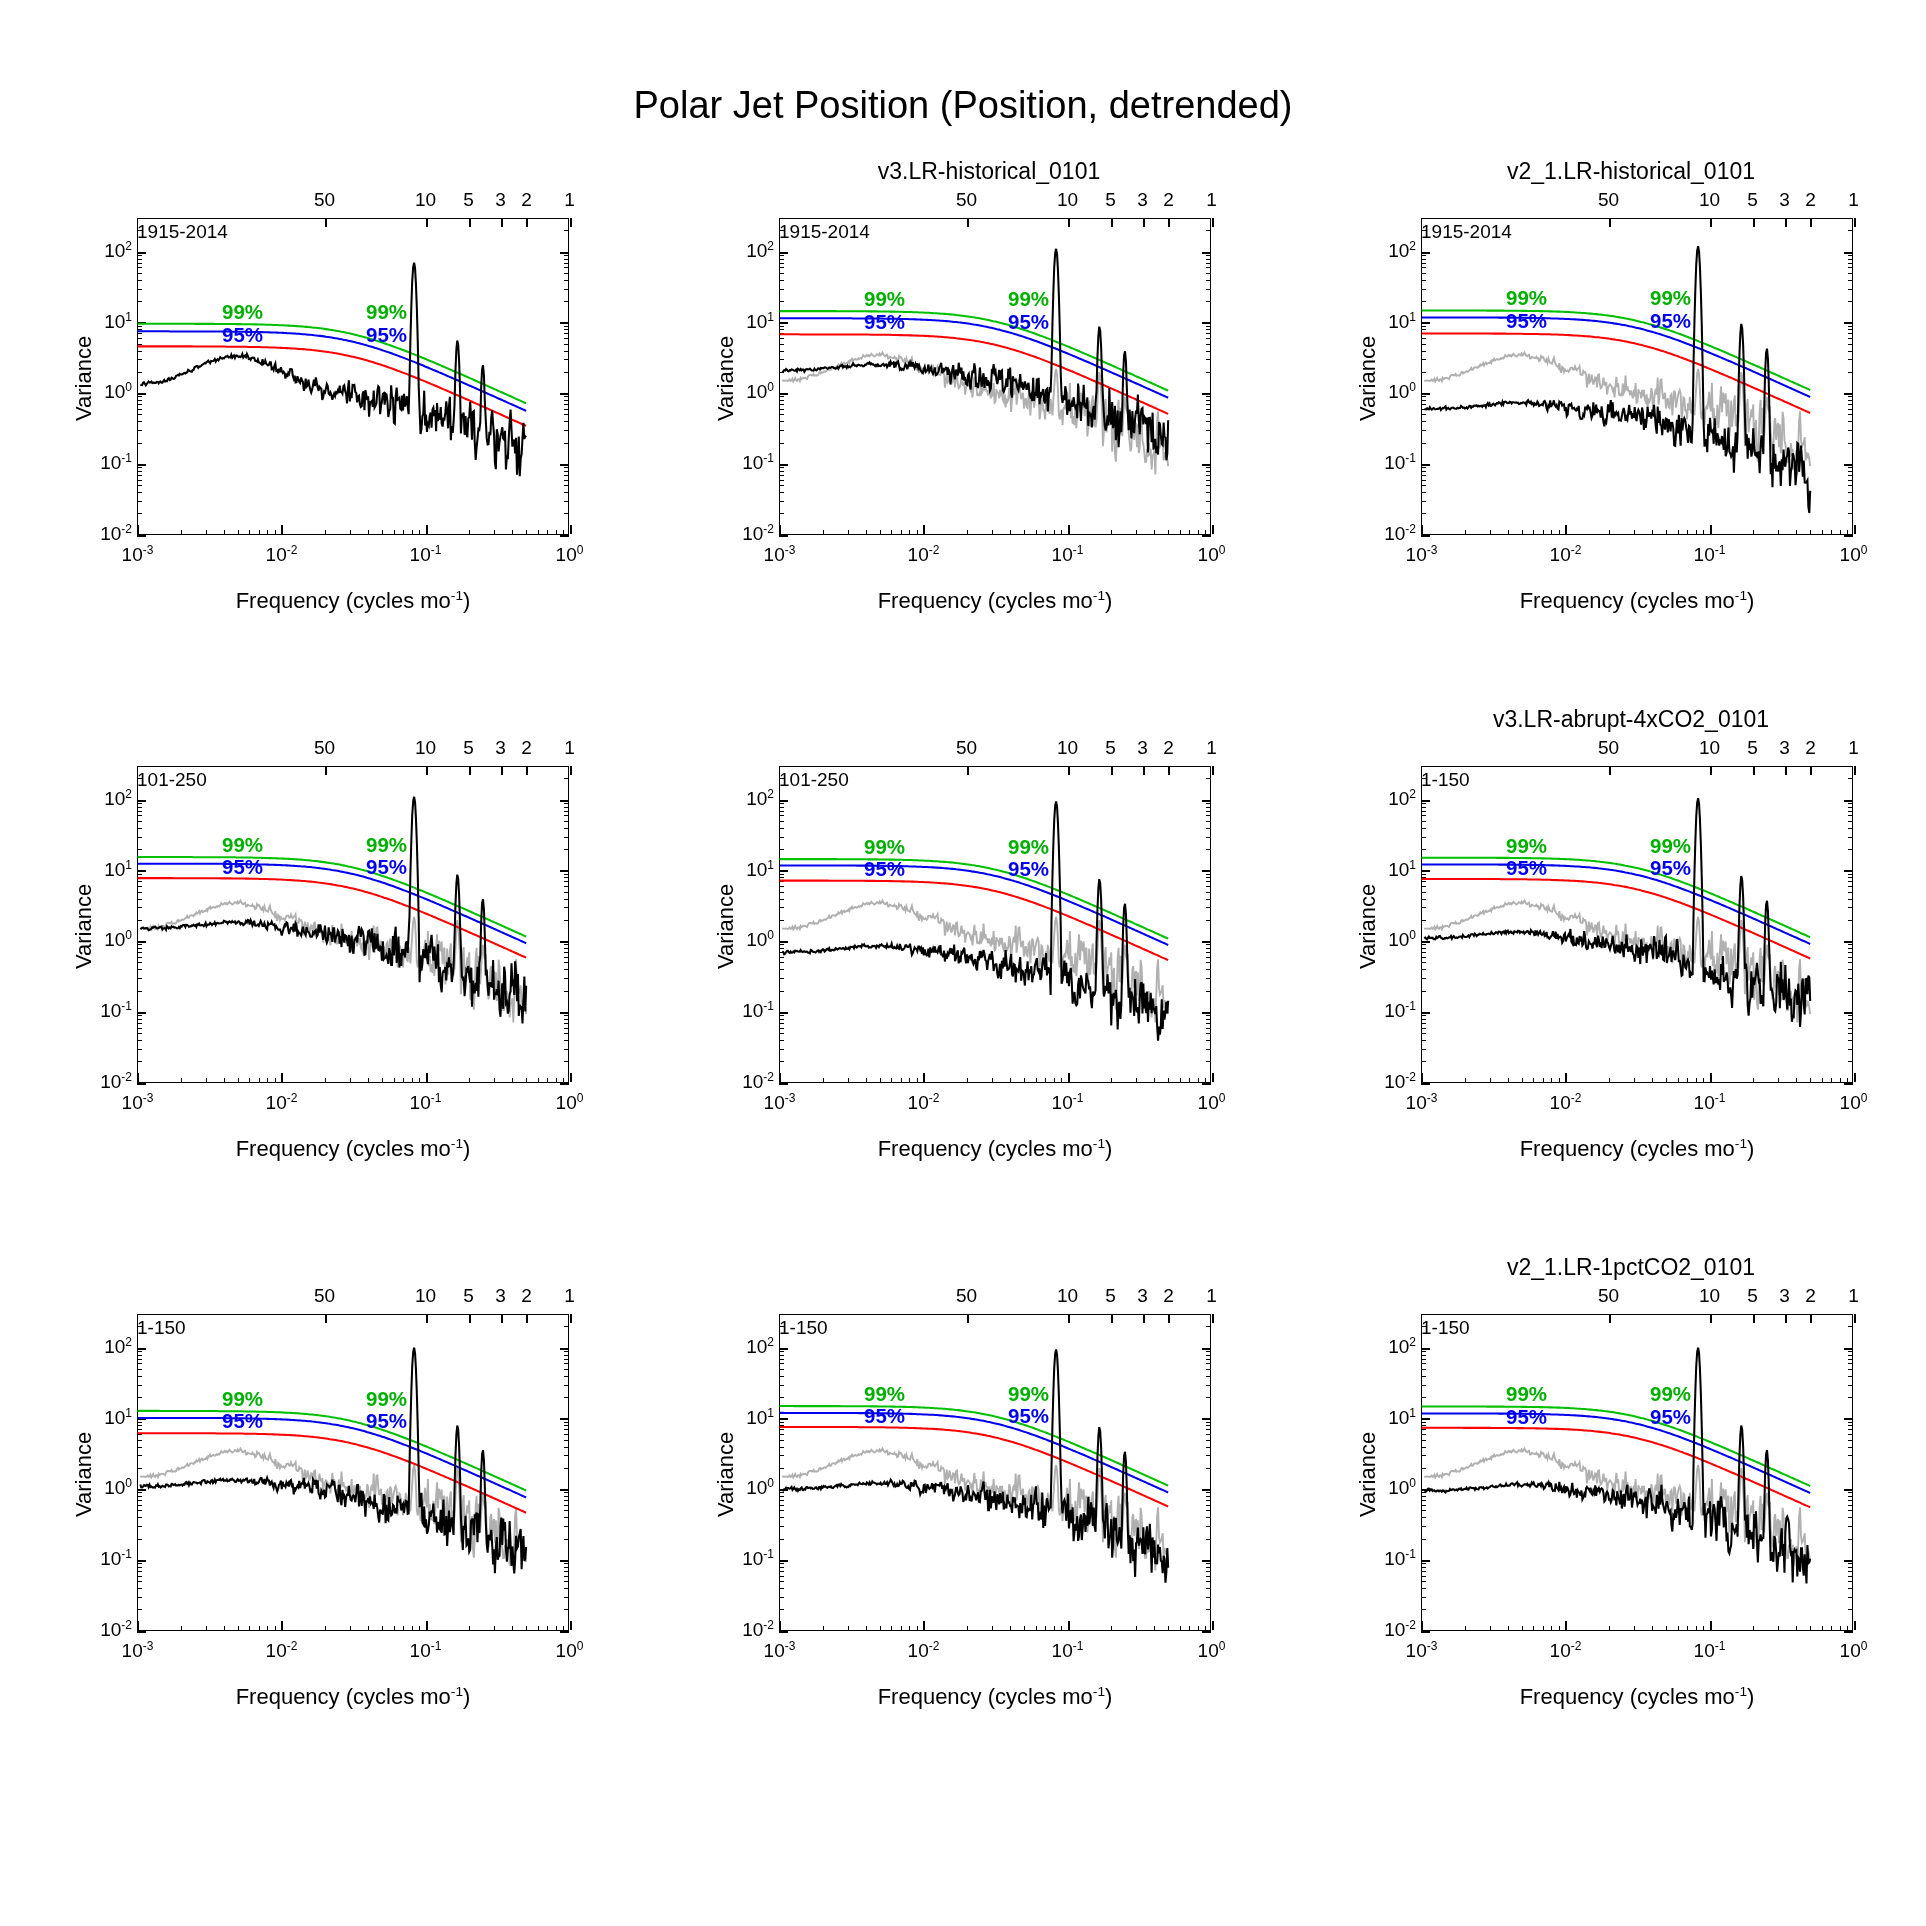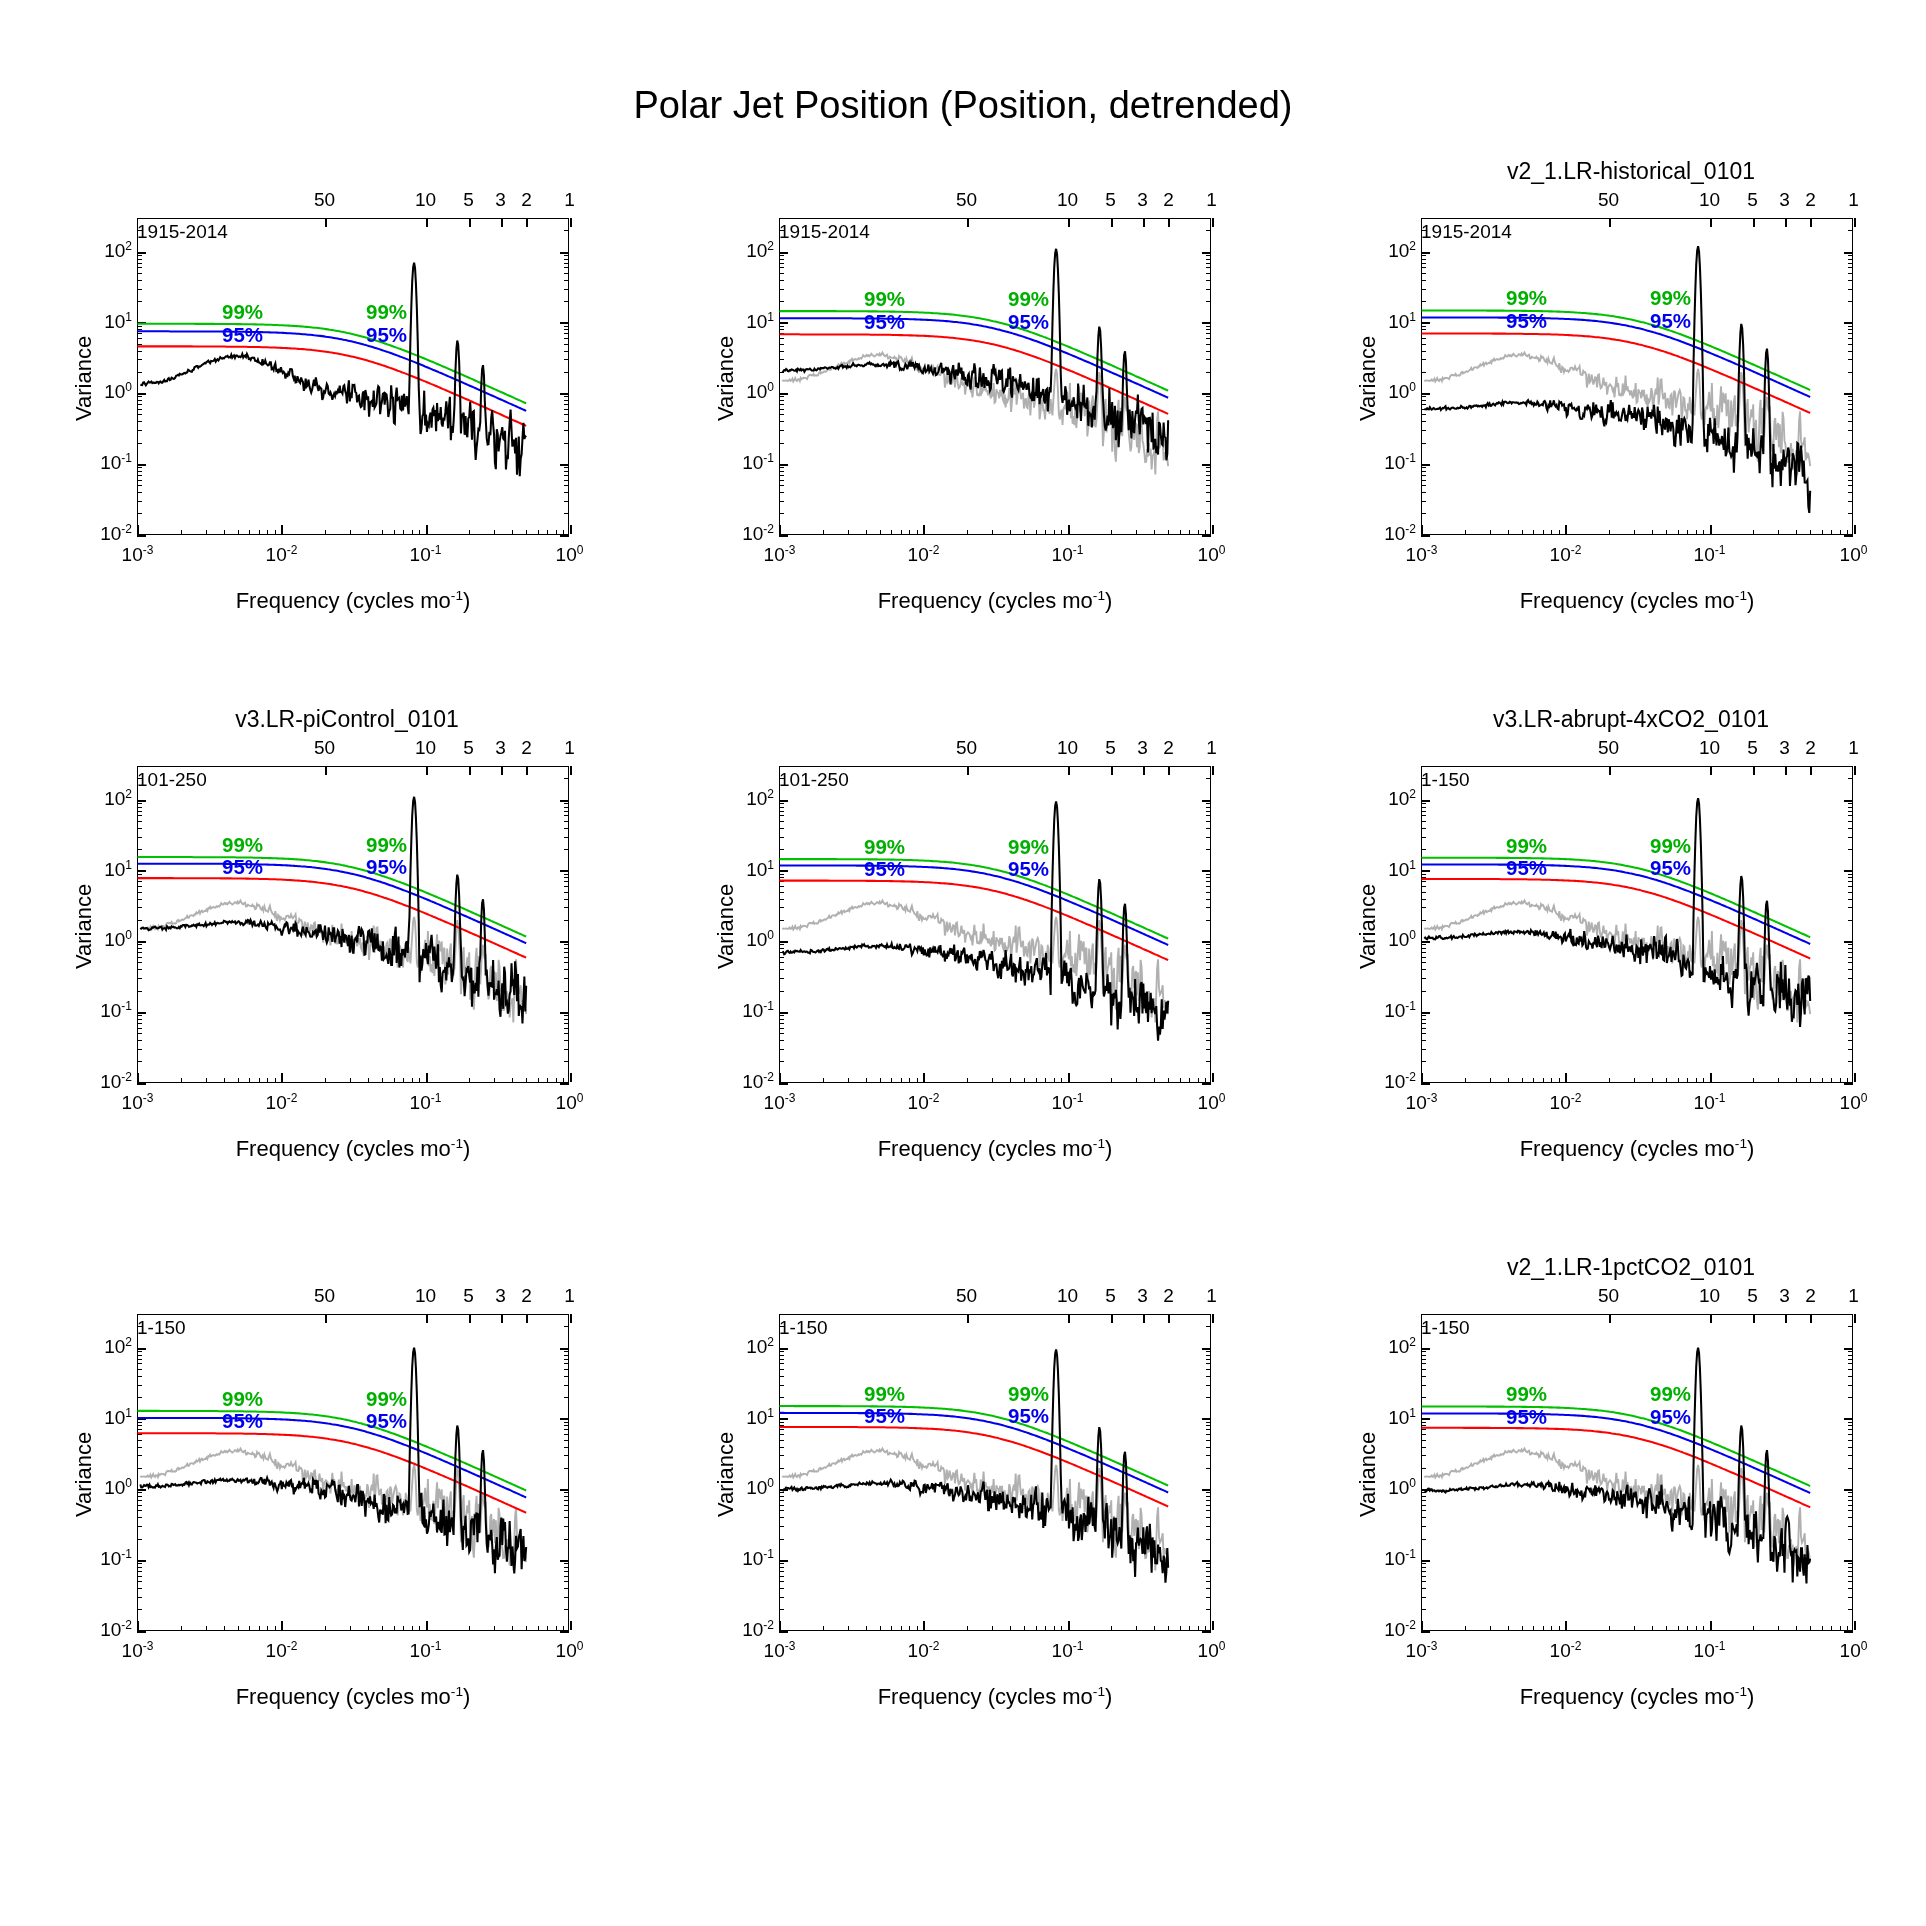--- a/index.html
+++ b/index.html
@@ -192,20 +192,21 @@
               <path d="M3.6,194.9 L4.6,195.2 L5.7,195.3 L6.8,192.3 L7.9,191.9 L8.9,193.6 L10.0,195.5 L11.1,193.9 L12.2,192.4 L13.2,191.1 L14.3,192.1 L15.4,192.1 L16.4,191.1 L17.5,192.9 L18.6,192.1 L19.7,192.9 L20.7,192.4 L21.8,192.6 L22.9,191.4 L24.0,191.5 L25.0,193.1 L26.1,191.5 L27.2,191.0 L28.3,192.4 L29.3,192.5 L30.4,190.6 L31.5,189.2 L32.5,191.1 L33.6,190.7 L34.7,190.7 L35.8,187.8 L36.8,187.0 L37.9,189.5 L39.0,189.0 L40.1,186.4 L41.1,186.9 L42.2,188.0 L43.3,187.9 L44.3,186.6 L45.4,184.4 L46.5,183.8 L47.6,183.1 L48.6,183.9 L49.7,182.0 L50.8,182.8 L51.9,182.7 L52.9,182.6 L54.0,181.6 L55.1,181.0 L56.2,181.7 L57.2,180.7 L58.3,180.3 L59.4,177.4 L60.4,178.1 L61.5,178.9 L62.6,179.3 L63.7,179.6 L64.7,177.5 L65.8,177.3 L66.9,174.2 L68.0,173.8 L69.0,172.9 L70.1,172.9 L71.2,175.0 L72.3,173.4 L73.3,173.7 L74.4,172.9 L75.5,171.7 L76.5,171.1 L77.6,170.6 L78.7,169.3 L79.8,169.8 L80.8,168.2 L81.9,167.7 L83.0,166.6 L84.1,168.5 L85.1,169.7 L86.2,167.0 L87.3,167.4 L88.4,167.2 L89.4,166.4 L90.5,164.7 L91.6,167.8 L92.6,166.1 L93.7,165.1 L94.8,166.4 L95.9,164.7 L96.9,162.5 L98.0,163.5 L99.1,164.3 L100.2,163.5 L101.2,164.0 L102.3,162.8 L103.4,161.6 L104.5,162.0 L105.5,161.0 L106.6,162.9 L107.7,162.4 L108.7,162.8 L109.8,159.7 L110.9,163.2 L112.0,161.5 L113.0,160.5 L114.1,163.4 L115.2,160.7 L116.3,160.5 L117.3,161.4 L118.4,162.3 L119.5,161.7 L120.5,162.5 L121.6,161.7 L122.7,158.9 L123.8,163.0 L124.8,161.5 L125.9,160.7 L127.0,162.5 L128.1,158.8 L129.1,161.0 L130.2,164.5 L131.3,164.1 L132.4,165.8 L133.4,163.6 L134.5,163.0 L135.6,163.4 L136.6,163.3 L137.7,166.8 L138.8,167.0 L139.9,167.8 L140.9,165.3 L142.0,168.8 L143.1,169.2 L144.2,170.3 L145.2,171.1 L146.3,165.0 L147.4,170.7 L148.5,169.7 L149.5,166.5 L150.6,170.1 L151.7,171.3 L152.7,172.2 L153.8,171.6 L154.9,168.6 L156.0,168.6 L157.0,176.3 L158.1,175.4 L159.2,177.6 L160.3,172.3 L161.3,169.9 L162.4,178.5 L163.5,177.8 L164.6,181.3 L165.6,176.0 L166.7,180.3 L167.8,174.2 L168.8,178.6 L169.9,181.0 L171.0,179.5 L172.1,181.1 L173.1,187.6 L174.2,181.7 L175.3,185.8 L176.4,180.9 L177.4,182.2 L178.5,176.5 L179.6,176.4 L180.7,177.0 L181.7,184.5 L182.8,187.9 L183.9,184.2 L184.9,192.1 L186.0,191.8 L187.1,184.8 L188.2,188.6 L189.2,191.2 L190.3,192.7 L191.4,186.3 L192.5,189.9 L193.5,191.5 L194.6,201.9 L195.7,197.7 L196.7,187.6 L197.8,197.1 L198.9,195.8 L200.0,188.9 L201.0,195.7 L202.1,200.5 L203.2,204.0 L204.3,200.4 L205.3,194.9 L206.4,188.8 L207.5,196.3 L208.6,186.2 L209.6,191.9 L210.7,198.1 L211.8,202.0 L212.8,197.1 L213.9,198.5 L215.0,199.3 L216.1,212.5 L217.1,210.1 L218.2,202.7 L219.3,203.8 L220.4,199.3 L221.4,194.0 L222.5,196.4 L223.6,205.0 L224.7,206.2 L225.7,203.7 L226.8,206.9 L227.9,212.3 L228.9,208.3 L230.0,205.1 L231.1,208.1 L232.2,203.6 L233.2,204.6 L234.3,201.5 L235.4,204.5 L236.5,195.9 L237.5,203.2 L238.6,203.1 L239.7,205.2 L240.8,196.6 L241.8,195.5 L242.9,202.3 L244.0,205.7 L245.0,216.7 L246.1,199.5 L247.2,189.6 L248.3,214.2 L249.3,204.0 L250.4,210.5 L251.5,194.9 L252.6,195.3 L253.6,195.0 L254.7,203.2 L255.8,204.3 L256.9,215.4 L257.9,208.4 L259.0,207.4 L260.1,217.6 L261.1,220.7 L262.2,219.8 L263.3,205.1 L264.4,202.5 L265.4,224.6 L266.5,200.9 L267.6,206.9 L268.7,212.6 L269.7,208.3 L270.8,232.0 L271.9,215.3 L272.9,214.9 L274.0,213.7 L275.1,220.5 L276.2,201.7 L277.2,221.5 L278.3,219.3 L279.4,216.7 L280.5,201.9 L281.5,196.7 L282.6,198.0 L283.7,229.2 L284.8,219.2 L285.8,214.4 L286.9,205.3 L288.0,204.5 L289.0,218.1 L290.1,205.1 L291.2,206.1 L292.3,215.4 L293.3,232.5 L294.4,225.7 L295.5,222.9 L296.6,195.4 L297.6,209.9 L298.7,210.0 L299.8,239.3 L300.9,240.3 L301.9,207.9 L303.0,198.1 L304.1,212.2 L305.1,211.1 L306.2,210.0 L307.3,222.9 L308.4,224.1 L309.4,207.3 L310.5,224.8 L311.6,205.3 L312.7,220.3 L313.7,216.6 L314.8,208.1 L315.9,220.1 L317.0,229.1 L318.0,191.7 L319.1,141.0 L320.2,101.7 L321.2,73.8 L322.3,57.3 L323.4,52.2 L324.5,58.5 L325.5,76.2 L326.6,105.3 L327.7,145.8 L328.8,197.7 L329.8,223.6 L330.9,252.3 L332.0,246.3 L333.1,231.4 L334.1,229.3 L335.2,201.7 L336.3,242.5 L337.3,229.5 L338.4,249.8 L339.5,240.2 L340.6,242.5 L341.6,231.1 L342.7,227.4 L343.8,245.1 L344.9,223.7 L345.9,221.6 L347.0,231.4 L348.1,224.3 L349.1,249.2 L350.2,216.3 L351.3,237.2 L352.4,227.8 L353.4,235.4 L354.5,220.8 L355.6,240.3 L356.7,243.6 L357.7,234.7 L358.8,235.3 L359.9,227.1 L361.0,214.3 L362.0,226.0 L363.1,245.7 L364.2,219.1 L365.2,208.9 L366.3,259.5 L367.4,243.2 L368.5,251.1 L369.5,238.4 L370.6,218.1 L371.7,178.2 L372.8,153.2 L373.8,143.1 L374.9,147.9 L376.0,167.6 L377.1,202.1 L378.1,251.6 L379.2,229.9 L380.3,230.0 L381.3,227.4 L382.4,253.3 L383.5,231.3 L384.6,252.0 L385.6,256.0 L386.7,234.0 L387.8,232.6 L388.9,214.8 L389.9,232.3 L391.0,259.0 L392.1,226.4 L393.2,225.5 L394.2,260.7 L395.3,282.7 L396.4,268.0 L397.4,258.8 L398.5,246.6 L399.6,247.5 L400.7,238.5 L401.7,199.0 L402.8,176.9 L403.9,171.9 L405.0,184.3 L406.0,213.9 L407.1,235.4 L408.2,257.2 L409.3,264.6 L410.3,264.3 L411.4,249.7 L412.5,253.8 L413.5,233.4 L414.6,224.3 L415.7,241.0 L416.8,253.1 L417.8,285.9 L418.9,293.4 L420.0,246.7 L421.1,252.4 L422.1,272.6 L423.2,261.8 L424.3,254.8 L425.3,250.5 L426.4,244.4 L427.5,257.6 L428.6,258.9 L429.6,248.7 L430.7,293.7 L431.8,277.2 L432.9,281.8 L433.9,258.3 L435.0,238.6 L436.1,223.8 L437.2,247.5 L438.2,267.1 L439.3,262.0 L440.4,258.9 L441.4,275.1 L442.5,256.7 L443.6,299.8 L444.7,280.1 L445.7,255.2 L446.8,301.6 L447.9,281.5 L449.0,275.8 L450.0,257.6 L451.1,239.3 L452.2,258.2 L453.3,255.1 L454.3,256.1" fill="none" stroke="#000000" stroke-width="2.4"></path>
             </g>
           </g>
         </svg>
         <div class="conf-lab c99" style="left:196px;top:142px;">99%</div>
         <div class="conf-lab c95" style="left:196px;top:165px;">95%</div>
         <div class="conf-lab c99" style="left:340px;top:142px;">99%</div>
         <div class="conf-lab c95" style="left:340px;top:165px;">95%</div>
       </div>
       <div class="panel" style="left: 668px; top: 158px; width: 642px; height: 548px;">
+        <div class="ptitle">v3.LR-historical_0101</div>
         <div class="axbox" style="left:111px;top:60px;width:432px;height:317px;"></div>
         <div class="period-label" style="left:111px;top:63px;width:425px;">1915-2014</div>
         <div class="ylabel" style="left:45px;top:263px;">Variance</div>
         <div class="xlabel" style="left:111px;top:430px;width:432px;">Frequency (cycles mo<sup style="font-size:13.7px;">-1</sup>)</div>
         <div class="tk" style="left:111px;top:377px;width:9.4px;height:1.7px;"></div>
         <div class="tk" style="left:534px;top:377px;width:9.4px;height:1.7px;"></div>
         <div class="tick-lab" style="left:55px;top:364px;width:51px;text-align:right;">10<sup>-2</sup></div>
         <div class="tk" style="left:111px;top:306px;width:9.4px;height:1.7px;"></div>
         <div class="tk" style="left:534px;top:306px;width:9.4px;height:1.7px;"></div>
         <div class="tick-lab" style="left:55px;top:293px;width:51px;text-align:right;">10<sup>-1</sup></div>
@@ -495,21 +496,20 @@
               <path d="M3.6,223.5 L4.6,223.4 L5.7,223.6 L6.8,222.3 L7.9,223.5 L8.9,223.6 L10.0,221.0 L11.1,222.9 L12.2,223.9 L13.2,223.1 L14.3,222.1 L15.4,222.7 L16.4,223.6 L17.5,223.3 L18.6,222.9 L19.7,223.0 L20.7,222.4 L21.8,221.6 L22.9,224.3 L24.0,223.0 L25.0,222.0 L26.1,222.4 L27.2,220.9 L28.3,219.9 L29.3,223.8 L30.4,222.5 L31.5,221.8 L32.5,223.0 L33.6,223.6 L34.7,222.3 L35.8,221.6 L36.8,221.4 L37.9,221.9 L39.0,222.7 L40.1,222.9 L41.1,222.9 L42.2,221.7 L43.3,222.3 L44.3,221.7 L45.4,221.8 L46.5,219.4 L47.6,220.3 L48.6,221.8 L49.7,221.4 L50.8,222.6 L51.9,222.1 L52.9,221.1 L54.0,222.6 L55.1,221.3 L56.2,219.4 L57.2,219.5 L58.3,221.7 L59.4,220.2 L60.4,220.5 L61.5,219.3 L62.6,219.1 L63.7,219.4 L64.7,218.9 L65.8,220.1 L66.9,219.4 L68.0,220.1 L69.0,219.7 L70.1,219.3 L71.2,220.6 L72.3,218.9 L73.3,219.2 L74.4,218.6 L75.5,221.1 L76.5,218.2 L77.6,216.3 L78.7,218.7 L79.8,216.7 L80.8,219.6 L81.9,219.5 L83.0,217.9 L84.1,216.9 L85.1,217.9 L86.2,219.0 L87.3,217.2 L88.4,216.1 L89.4,216.8 L90.5,215.3 L91.6,215.7 L92.6,216.5 L93.7,218.4 L94.8,214.7 L95.9,217.7 L96.9,214.7 L98.0,214.4 L99.1,214.9 L100.2,215.9 L101.2,216.4 L102.3,216.1 L103.4,214.7 L104.5,215.0 L105.5,216.7 L106.6,215.3 L107.7,215.3 L108.7,215.5 L109.8,215.7 L110.9,215.3 L112.0,216.0 L113.0,215.8 L114.1,217.3 L115.2,217.1 L116.3,216.0 L117.3,216.5 L118.4,215.5 L119.5,215.4 L120.5,216.3 L121.6,215.8 L122.7,218.1 L123.8,213.9 L124.8,212.8 L125.9,215.3 L127.0,216.3 L128.1,214.6 L129.1,217.2 L130.2,216.1 L131.3,219.0 L132.4,216.7 L133.4,218.1 L134.5,218.1 L135.6,214.6 L136.6,216.1 L137.7,219.5 L138.8,218.9 L139.9,218.3 L140.9,217.6 L142.0,218.6 L143.1,214.4 L144.2,213.7 L145.2,215.7 L146.3,222.2 L147.4,225.0 L148.5,218.9 L149.5,220.2 L150.6,213.2 L151.7,220.8 L152.7,218.1 L153.8,217.1 L154.9,213.0 L156.0,218.8 L157.0,220.1 L158.1,218.5 L159.2,222.8 L160.3,223.6 L161.3,214.7 L162.4,216.0 L163.5,215.4 L164.6,219.2 L165.6,218.2 L166.7,217.6 L167.8,225.5 L168.8,220.9 L169.9,231.5 L171.0,229.7 L172.1,218.5 L173.1,217.8 L174.2,218.9 L175.3,217.3 L176.4,222.5 L177.4,222.5 L178.5,221.7 L179.6,223.9 L180.7,225.0 L181.7,222.8 L182.8,224.0 L183.9,219.5 L184.9,231.4 L186.0,234.5 L187.1,234.7 L188.2,234.5 L189.2,229.3 L190.3,230.9 L191.4,221.5 L192.5,221.5 L193.5,223.0 L194.6,218.2 L195.7,222.3 L196.7,221.8 L197.8,227.1 L198.9,233.6 L200.0,230.6 L201.0,215.3 L202.1,230.2 L203.2,225.9 L204.3,217.9 L205.3,227.9 L206.4,224.3 L207.5,225.7 L208.6,225.5 L209.6,233.3 L210.7,220.0 L211.8,230.3 L212.8,238.4 L213.9,243.4 L215.0,236.8 L216.1,238.8 L217.1,231.0 L218.2,217.7 L219.3,227.1 L220.4,220.7 L221.4,212.7 L222.5,233.2 L223.6,215.4 L224.7,234.2 L225.7,226.4 L226.8,229.6 L227.9,226.9 L228.9,229.6 L230.0,228.0 L231.1,236.5 L232.2,236.1 L233.2,236.7 L234.3,231.5 L235.4,225.8 L236.5,222.0 L237.5,226.8 L238.6,237.1 L239.7,232.8 L240.8,235.4 L241.8,227.4 L242.9,218.3 L244.0,229.7 L245.0,225.5 L246.1,234.3 L247.2,228.1 L248.3,233.5 L249.3,220.9 L250.4,233.1 L251.5,237.2 L252.6,227.3 L253.6,224.1 L254.7,226.3 L255.8,232.5 L256.9,241.4 L257.9,221.3 L259.0,227.5 L260.1,247.6 L261.1,234.6 L262.2,245.1 L263.3,236.0 L264.4,220.5 L265.4,231.2 L266.5,231.2 L267.6,226.9 L268.7,234.3 L269.7,226.8 L270.8,229.0 L271.9,218.3 L272.9,230.1 L274.0,244.0 L275.1,252.0 L276.2,220.2 L277.2,239.4 L278.3,225.2 L279.4,241.5 L280.5,242.4 L281.5,253.7 L282.6,234.7 L283.7,240.8 L284.8,247.3 L285.8,234.4 L286.9,235.0 L288.0,250.5 L289.0,235.2 L290.1,239.8 L291.2,249.3 L292.3,239.4 L293.3,239.3 L294.4,245.8 L295.5,265.7 L296.6,266.3 L297.6,252.1 L298.7,235.9 L299.8,251.6 L300.9,230.0 L301.9,249.5 L303.0,266.0 L304.1,233.7 L305.1,248.1 L306.2,237.1 L307.3,233.9 L308.4,236.7 L309.4,244.4 L310.5,250.7 L311.6,262.6 L312.7,242.9 L313.7,243.9 L314.8,261.6 L315.9,262.1 L317.0,238.6 L318.0,172.4 L319.1,121.7 L320.2,82.4 L321.2,54.5 L322.3,38.0 L323.4,32.9 L324.5,39.2 L325.5,56.9 L326.6,86.0 L327.7,126.5 L328.8,178.4 L329.8,238.4 L330.9,267.1 L332.0,259.3 L333.1,259.7 L334.1,273.5 L335.2,240.7 L336.3,254.4 L337.3,233.3 L338.4,248.4 L339.5,250.0 L340.6,248.2 L341.6,263.8 L342.7,234.1 L343.8,251.3 L344.9,265.6 L345.9,251.4 L347.0,256.2 L348.1,265.9 L349.1,260.6 L350.2,262.1 L351.3,254.7 L352.4,263.2 L353.4,271.0 L354.5,246.0 L355.6,278.3 L356.7,274.7 L357.7,266.3 L358.8,244.8 L359.9,273.0 L361.0,275.2 L362.0,278.8 L363.1,276.1 L364.2,266.8 L365.2,297.6 L366.3,269.6 L367.4,250.3 L368.5,273.8 L369.5,253.5 L370.6,198.8 L371.7,158.9 L372.8,133.9 L373.8,123.8 L374.9,128.6 L376.0,148.2 L377.1,182.8 L378.1,232.2 L379.2,265.6 L380.3,252.8 L381.3,281.3 L382.4,256.7 L383.5,271.2 L384.6,263.4 L385.6,278.8 L386.7,273.6 L387.8,245.6 L388.9,265.9 L389.9,276.5 L391.0,277.5 L392.1,273.4 L393.2,280.8 L394.2,272.5 L395.3,298.2 L396.4,266.6 L397.4,253.8 L398.5,263.2 L399.6,275.8 L400.7,219.1 L401.7,179.7 L402.8,157.5 L403.9,152.6 L405.0,165.0 L406.0,194.6 L407.1,241.5 L408.2,299.2 L409.3,286.3 L410.3,314.5 L411.4,264.0 L412.5,292.9 L413.5,275.6 L414.6,296.0 L415.7,289.0 L416.8,296.2 L417.8,286.7 L418.9,284.5 L420.0,313.1 L421.1,282.0 L422.1,294.5 L423.2,270.5 L424.3,287.2 L425.3,290.5 L426.4,280.2 L427.5,277.8 L428.6,268.1 L429.6,272.7 L430.7,313.1 L431.8,296.0 L432.9,291.7 L433.9,274.8 L435.0,278.9 L436.1,283.6 L437.2,312.1 L438.2,299.8 L439.3,262.7 L440.4,263.6 L441.4,296.5 L442.5,281.6 L443.6,266.0 L444.7,281.2 L445.7,302.3 L446.8,283.4 L447.9,309.0 L449.0,309.3 L450.0,308.7 L451.1,306.6 L452.2,337.3 L453.3,344.5 L454.3,318.6" fill="none" stroke="#000000" stroke-width="2.4"></path>
             </g>
           </g>
         </svg>
         <div class="conf-lab c99" style="left:196px;top:128px;">99%</div>
         <div class="conf-lab c95" style="left:196px;top:151px;">95%</div>
         <div class="conf-lab c99" style="left:340px;top:128px;">99%</div>
         <div class="conf-lab c95" style="left:340px;top:151px;">95%</div>
       </div>
       <div class="panel" style="left: 26px; top: 706px; width: 642px; height: 548px;">
-        <div class="ptitle">v3.LR-piControl_0101</div>
         <div class="axbox" style="left:111px;top:60px;width:432px;height:317px;"></div>
         <div class="period-label" style="left:111px;top:63px;width:425px;">101-250</div>
         <div class="ylabel" style="left:45px;top:263px;">Variance</div>
         <div class="xlabel" style="left:111px;top:430px;width:432px;">Frequency (cycles mo<sup style="font-size:13.7px;">-1</sup>)</div>
         <div class="tk" style="left:111px;top:377px;width:9.4px;height:1.7px;"></div>
         <div class="tk" style="left:534px;top:377px;width:9.4px;height:1.7px;"></div>
         <div class="tick-lab" style="left:55px;top:364px;width:51px;text-align:right;">10<sup>-2</sup></div>
         <div class="tk" style="left:111px;top:306px;width:9.4px;height:1.7px;"></div>
         <div class="tk" style="left:534px;top:306px;width:9.4px;height:1.7px;"></div>
         <div class="tick-lab" style="left:55px;top:293px;width:51px;text-align:right;">10<sup>-1</sup></div>

